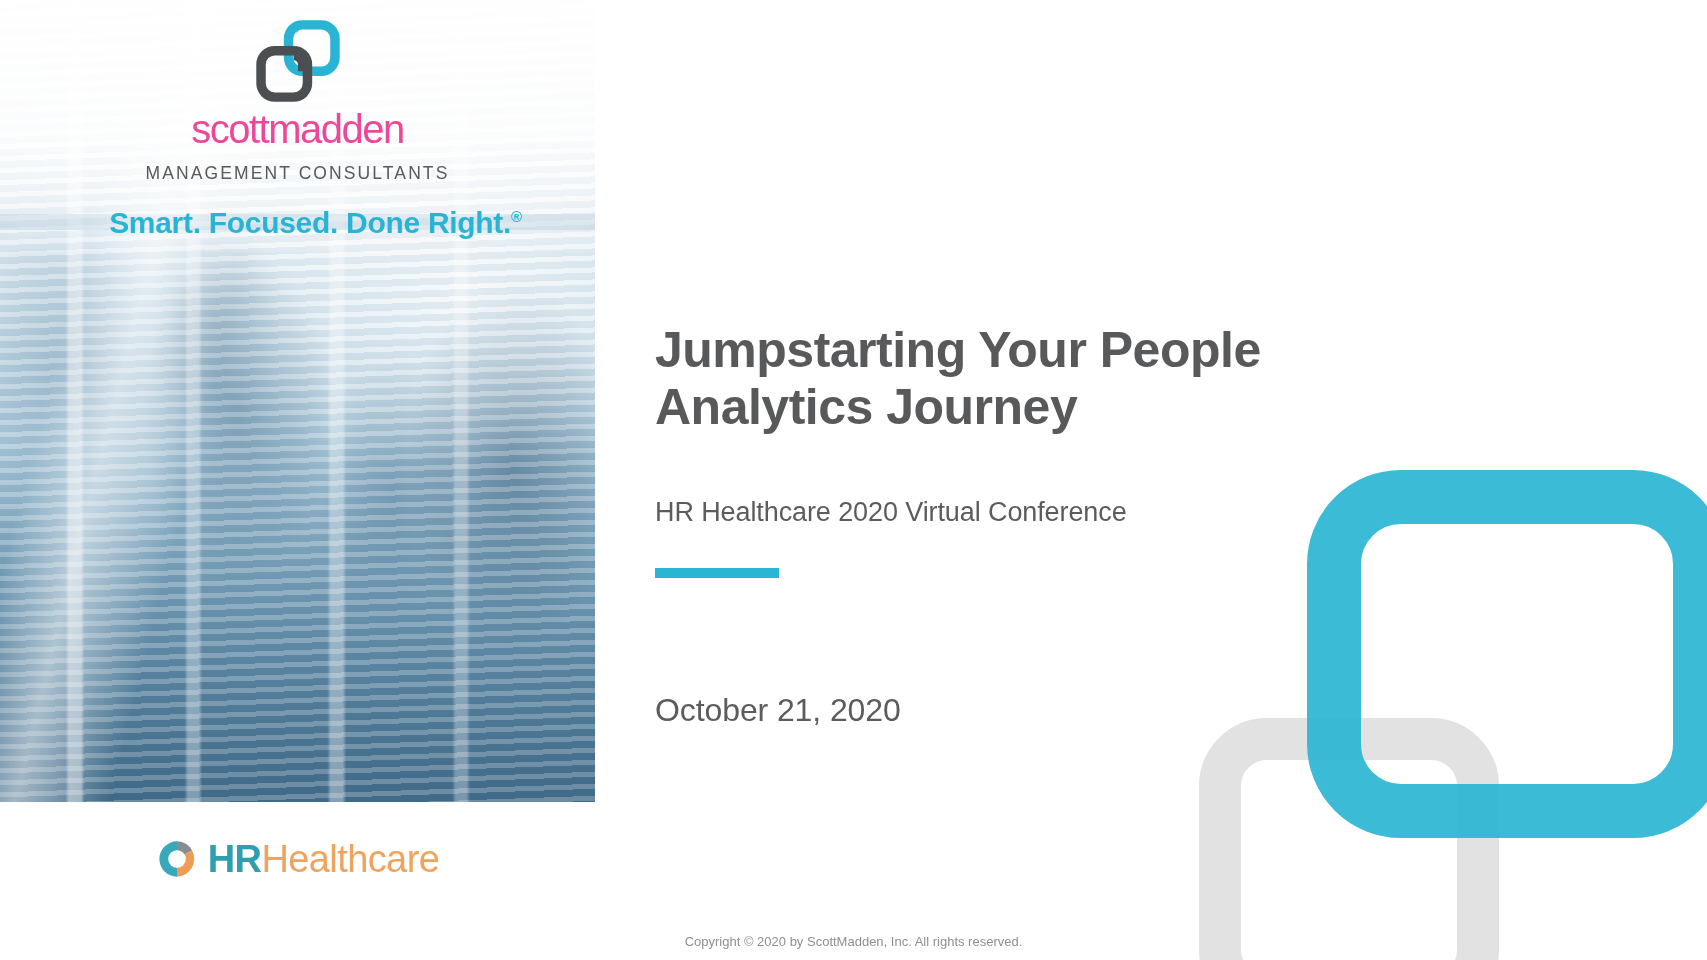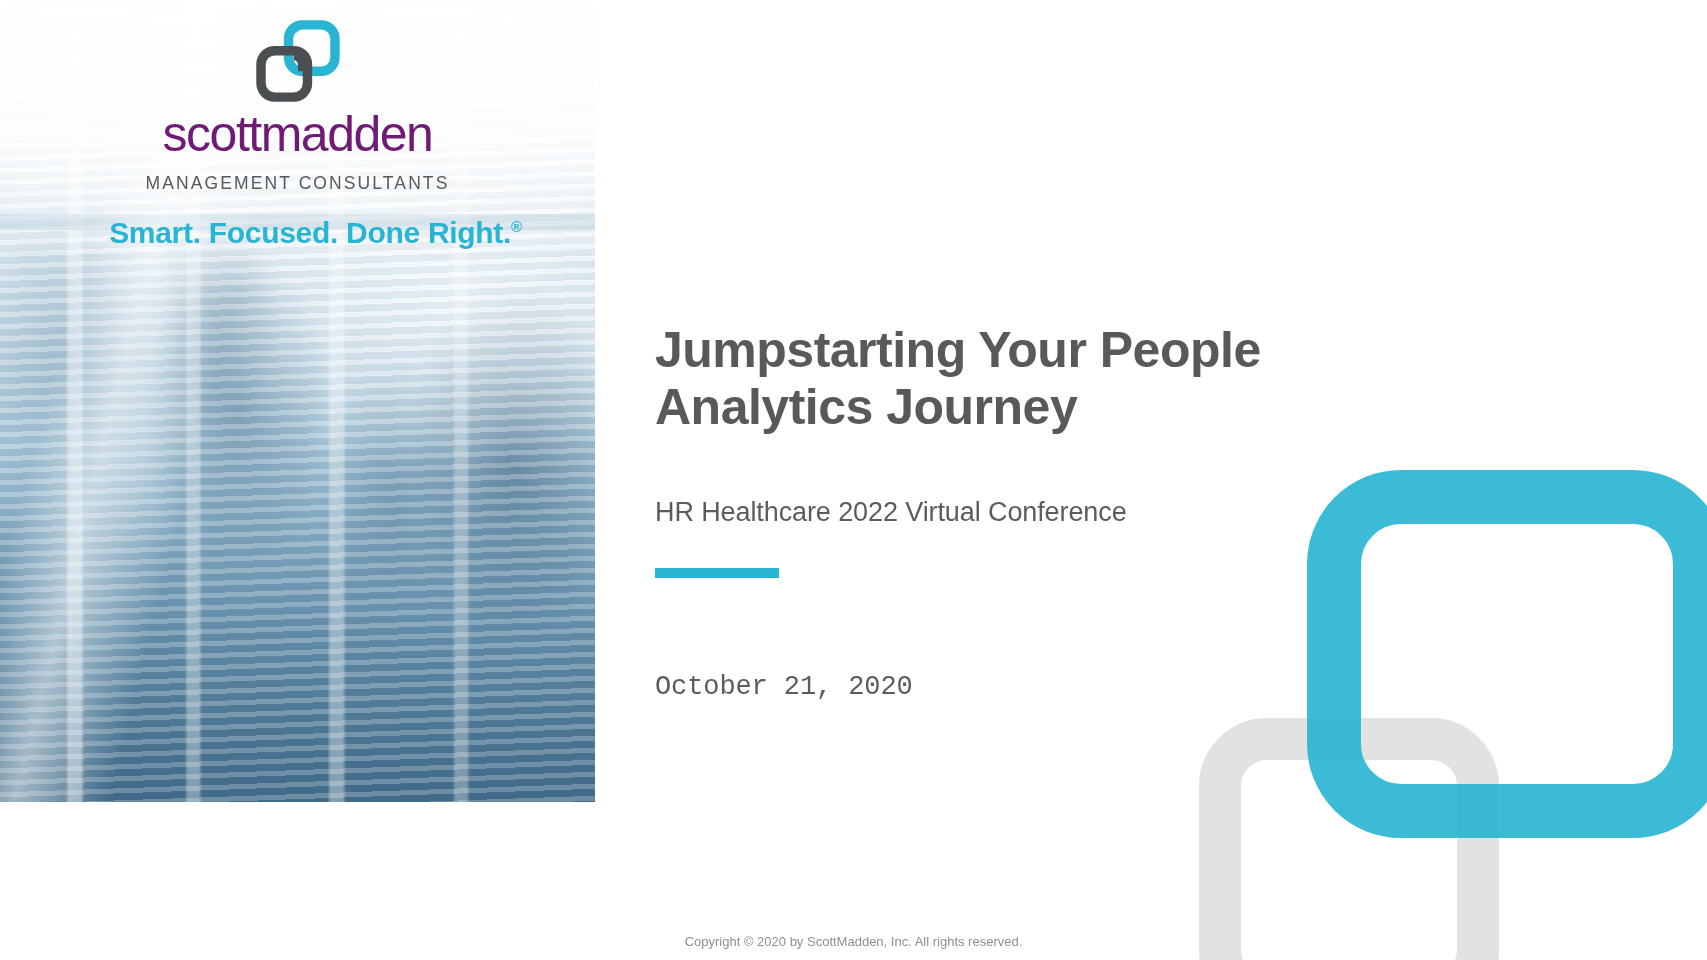--- a/index.html
+++ b/index.html
@@ -100,24 +100,24 @@
     text-align: center;
     z-index: 6;
   }
   .sm-mark {
     width: 86px;
     height: 86px;
     margin: 0 auto 6px auto;
     display: block;
   }
   .sm-wordmark {
-    font-size: 50px;
+    font-size: 40px;
     font-weight: 400;
     letter-spacing: -1.5px;
-    color: #701a75;
+    color: #ec4899;
     line-height: 0.96;
   }
   .sm-sub {
     font-size: 17.5px;
     letter-spacing: 2.1px;
     color: #57595b;
     margin-top: 15px;
   }
   .sm-tagline {
     margin-top: 22px;
@@ -186,27 +186,26 @@
   .accent-bar {
     position: absolute;
     top: 568px;
     left: 0;
     width: 124px;
     height: 10px;
     background: #2ab5d3;
   }
   .date {
     position: absolute;
-    top: 672px;
-    left: 0;
-    font-size: 27px;
+    top: 692px;
+    left: 0;
+    font-size: 32px;
     font-weight: 400;
     color: #5b5c5e;
     letter-spacing: -0.1px;
-    font-family: Liberation Mono, monospace;
   }
 
   
   .deco {
     position: absolute;
     right: 0;
     bottom: 0;
     width: 520px;
     height: 520px;
     z-index: 2;
@@ -264,28 +263,37 @@
       <path d="M55 8 h22 a16 16 0 0 1 16 16 v22 a16 16 0 0 1 -16 16 h-22 a16 16 0 0 1 -16 -16 v-22 a16 16 0 0 1 16 -16 z" fill="none" stroke="#29b4d4" stroke-width="11"></path>
       <path d="M23 38 h22 a16 16 0 0 1 16 16 v22 a16 16 0 0 1 -16 16 h-22 a16 16 0 0 1 -16 -16 v-22 a16 16 0 0 1 16 -16 z" fill="none" stroke="#4b4f51" stroke-width="11"></path>
       <path d="M55 8 h6 a16 16 0 0 0 -14 12 z" fill="#29b4d4"></path>
       <path d="M45 38 a16 16 0 0 1 16 16 v8 h-11 v-8 a5 5 0 0 0 -5 -5 z" fill="#4b4f51"></path>
     </svg>
     <div class="sm-wordmark">scottmadden</div>
     <div class="sm-sub">MANAGEMENT CONSULTANTS</div>
     <div class="sm-tagline"><span>Smart. Focused. Done Right.</span><span class="reg">®</span></div>
   </div>
 
+  <div class="hrh-logo">
+    <svg class="hrh-mark" viewBox="0 0 100 100">
+      <path d="M50 8 A42 42 0 0 1 86 30 L66 40 A22 22 0 0 0 50 30 Z" fill="#8a8d8f"></path>
+      <path d="M86 30 A42 42 0 0 1 50 92 L50 70 A22 22 0 0 0 66 40 Z" fill="#ef9d55"></path>
+      <path d="M50 92 A42 42 0 0 1 50 8 L50 30 A22 22 0 0 0 50 70 Z" fill="#3aa8bb"></path>
+      <circle cx="50" cy="50" r="21" fill="#ffffff"></circle>
+    </svg>
+    <div class="hrh-text"><span class="hrh-hr">HR</span><span class="hrh-rest">Healthcare</span></div>
+  </div>
 
   <div class="deco">
     <div class="deco-gray"></div>
     <div class="deco-cyan"></div>
   </div>
 
   <div class="content">
     <div class="title">Jumpstarting Your People Analytics Journey</div>
-    <div class="subtitle">HR Healthcare 2022 Virtual Conference</div>
+    <div class="subtitle">HR Healthcare 2020 Virtual Conference</div>
     <div class="accent-bar"></div>
     <div class="date">October 21, 2020</div>
   </div>
 
   <div class="copyright">Copyright © 2020 by ScottMadden, Inc. All rights reserved.</div>
 
 </div>
 
 </body></html>

